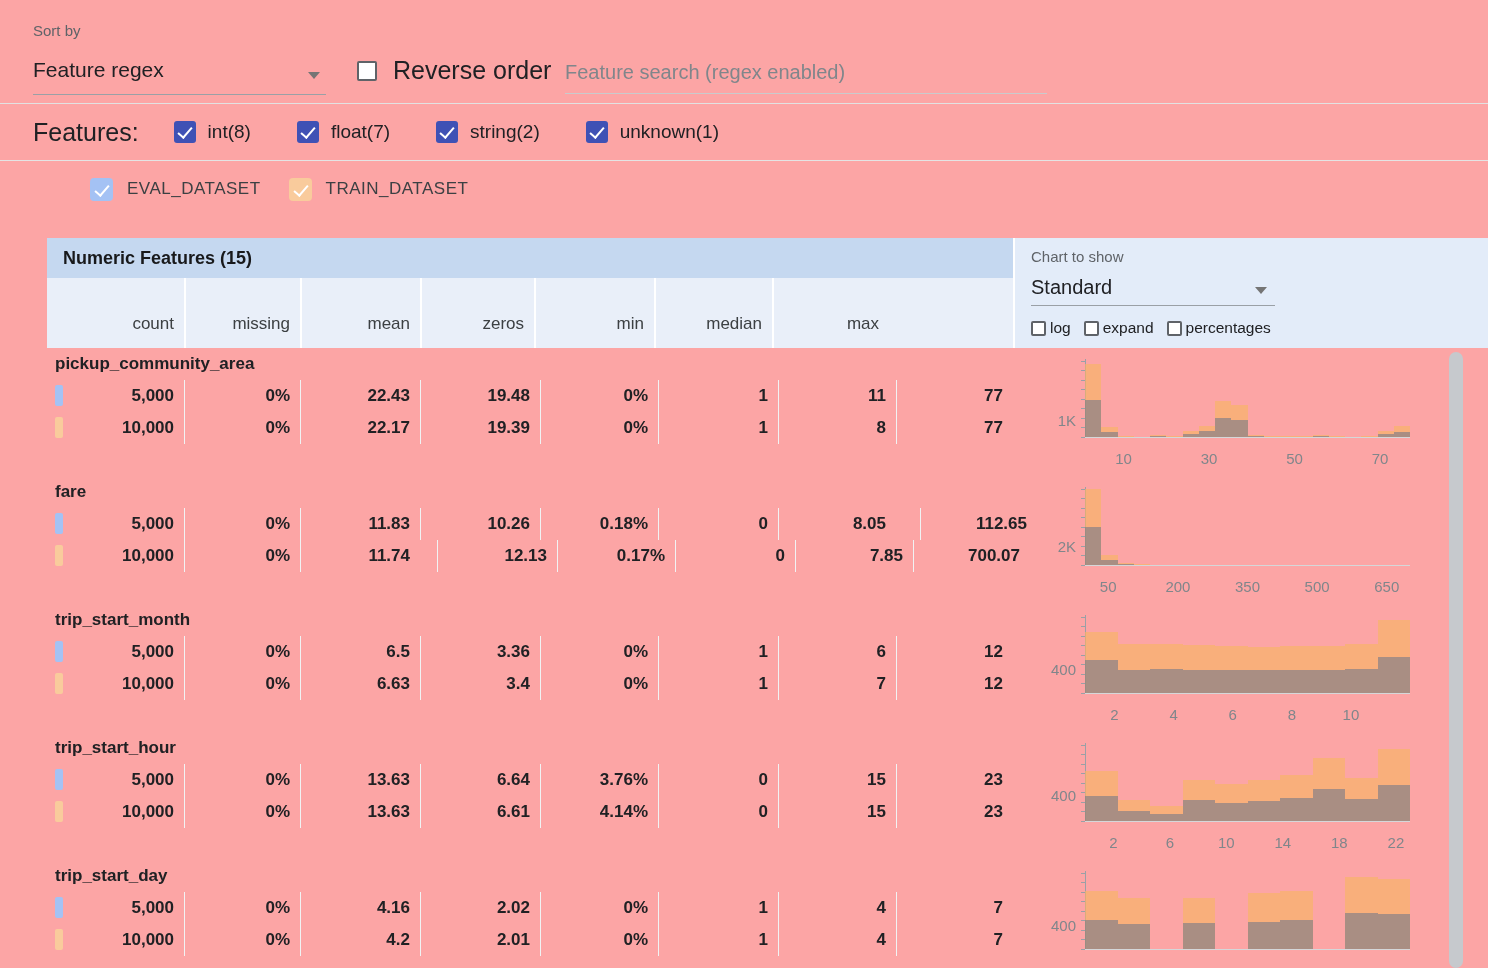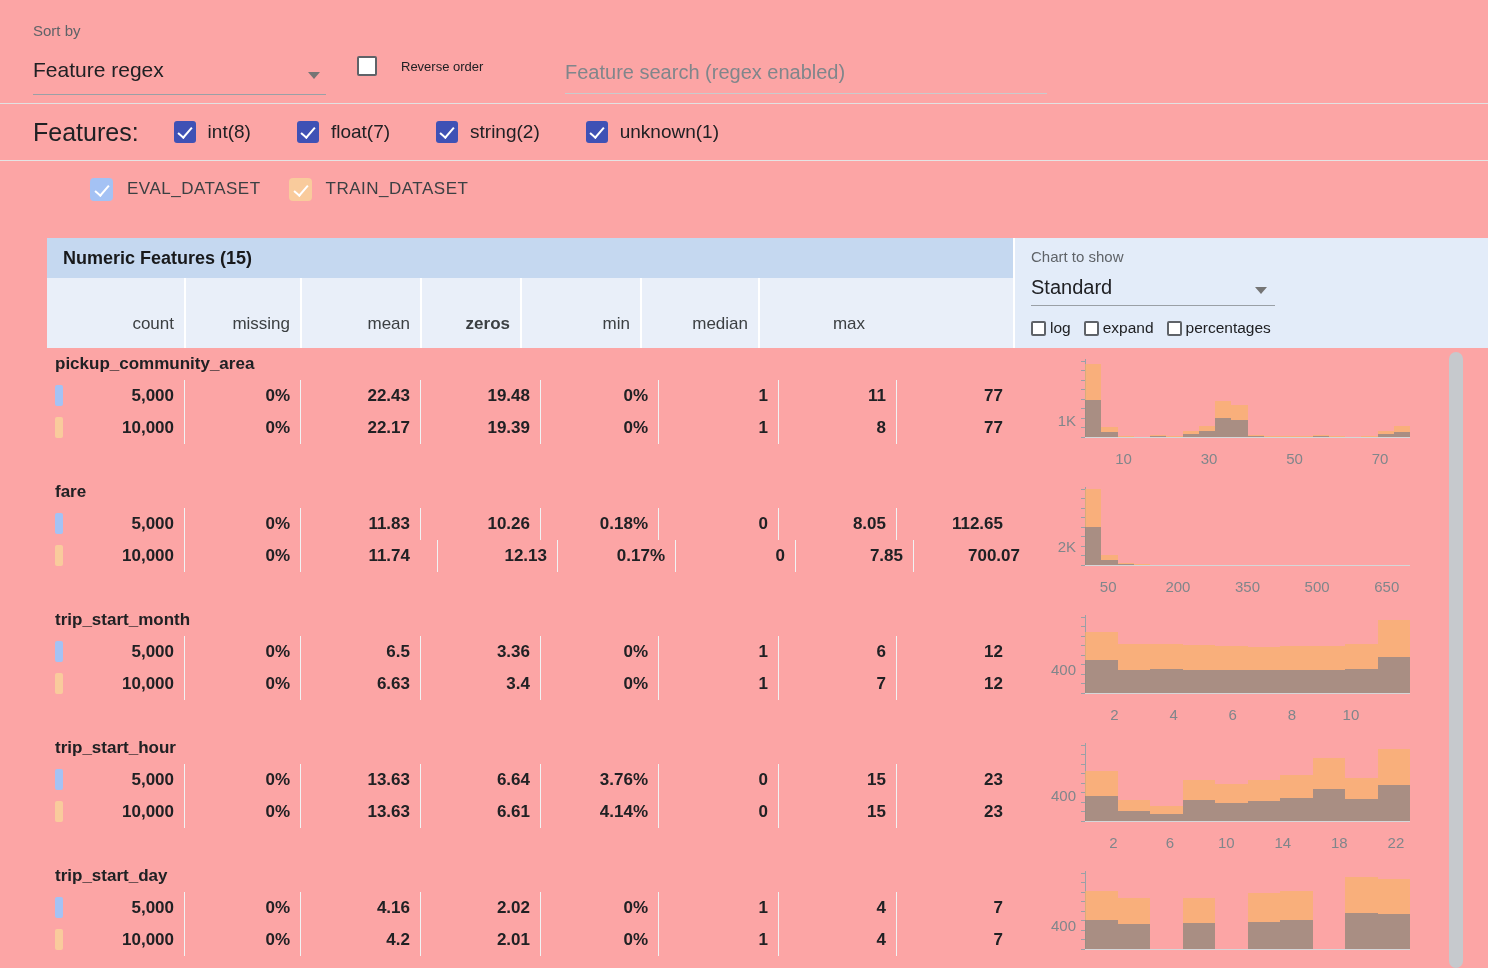--- a/index.html
+++ b/index.html
@@ -9,21 +9,21 @@
   
   .sort-label { position:absolute; left:33px; top:22px; font-size:15px; color:#5f6368; }
   .sort-select { position:absolute; left:33px; top:50px; width:293px; height:45px;
                  border-bottom:1px solid #9aa0a6; cursor:pointer; }
   .sort-select .val { font-size:21px; color:#202124; line-height:40px; }
   .arrow-down { position:absolute; width:0; height:0;
                 border-left:6px solid transparent; border-right:6px solid transparent;
                 border-top:7px solid #757575; }
   .sort-select .arrow-down { right:6px; bottom:15px; }
   .reverse-wrap { position:absolute; left:357px; top:56px; display:flex; align-items:center; cursor:pointer; }
-  .reverse-wrap .lbl { font-size:13px; color:#202124; margin-left:24px; }
+  .reverse-wrap .lbl { font-size:25px; color:#202124; margin-left:16px; }
   .search-input { position:absolute; left:565px; top:52px; width:482px; height:42px;
                   border:none; border-bottom:1px solid #c9cbcd; outline:none;
                   font-size:20px; color:#3c4043; background:transparent;
                   font-family:"Liberation Sans", sans-serif; }
   .search-input::placeholder { color:#80868b; }
   .divider1 { position:absolute; left:0; top:103px; width:100%; height:1px; background:#e2e2e2; }
 
   
   .features-bar { position:absolute; left:0; top:104px; width:100%; height:57px;
                   border-bottom:1px solid #e4e4e4; display:flex; align-items:center; padding-left:33px; }
@@ -130,21 +130,21 @@
         <span class="cb size23 checked" style="background: rgb(249, 203, 156);"></span>
         <span class="llabel">TRAIN_DATASET</span>
       </span>
     </div>
 
   <div class="table-title" style="background: rgb(197, 216, 240);">Numeric Features (15)</div>
   <div class="col-row" style="background: rgb(233, 239, 249);">
       <div class="col-h" style="width: 137px;">count</div>
       <div class="col-h sep" style="width: 116px;">missing</div>
       <div class="col-h sep" style="width: 120px;">mean</div>
-      <div class="col-h sep" style="width: 100px; font-weight: bold;">zeros</div>
+      <div class="col-h sep" style="width: 114px;">zeros</div>
       <div class="col-h sep" style="width: 120px;">min</div>
       <div class="col-h sep" style="width: 118px;">median</div>
       <div class="col-h sep" style="width: 117px;">max</div>
     </div>
 
   <div class="right-panel" style="background: rgb(227, 236, 249);">
     <div class="cts-label">Chart to show</div>
     <div class="cts-select">
       <span class="val">Standard</span>
       <span class="arrow-down"></span>
@@ -257,21 +257,21 @@
         <div class="feature-name">fare</div>
         <div class="stat-row" style="top: 28px;">
           <span class="chip" style="background: rgb(164, 194, 244);"></span>
           <div class="stat-cell" style="width: 137px;">5,000</div>
           <div class="stat-cell bl" style="width: 116px;">0%</div>
           <div class="stat-cell bl" style="width: 120px;">11.83</div>
           <div class="stat-cell bl" style="width: 120px;">10.26</div>
           <div class="stat-cell bl" style="width: 118px;">0.18%</div>
           <div class="stat-cell bl" style="width: 120px;">0</div>
           <div class="stat-cell bl" style="width: 118px;">8.05</div>
-          <div class="stat-cell bl" style="width: 117px;">112.65</div>
+          <div class="stat-cell bl" style="width: 117px; margin-left: 24px;">112.65</div>
         </div>
         <div class="stat-row" style="top: 60px;">
           <span class="chip" style="background: rgb(249, 203, 156);"></span>
           <div class="stat-cell" style="width: 137px;">10,000</div>
           <div class="stat-cell bl" style="width: 116px;">0%</div>
           <div class="stat-cell bl" style="width: 120px;">11.74</div>
           <div class="stat-cell bl" style="width: 120px; margin-left: 17px;">12.13</div>
           <div class="stat-cell bl" style="width: 118px;">0.17%</div>
           <div class="stat-cell bl" style="width: 120px;">0</div>
           <div class="stat-cell bl" style="width: 118px;">7.85</div>

